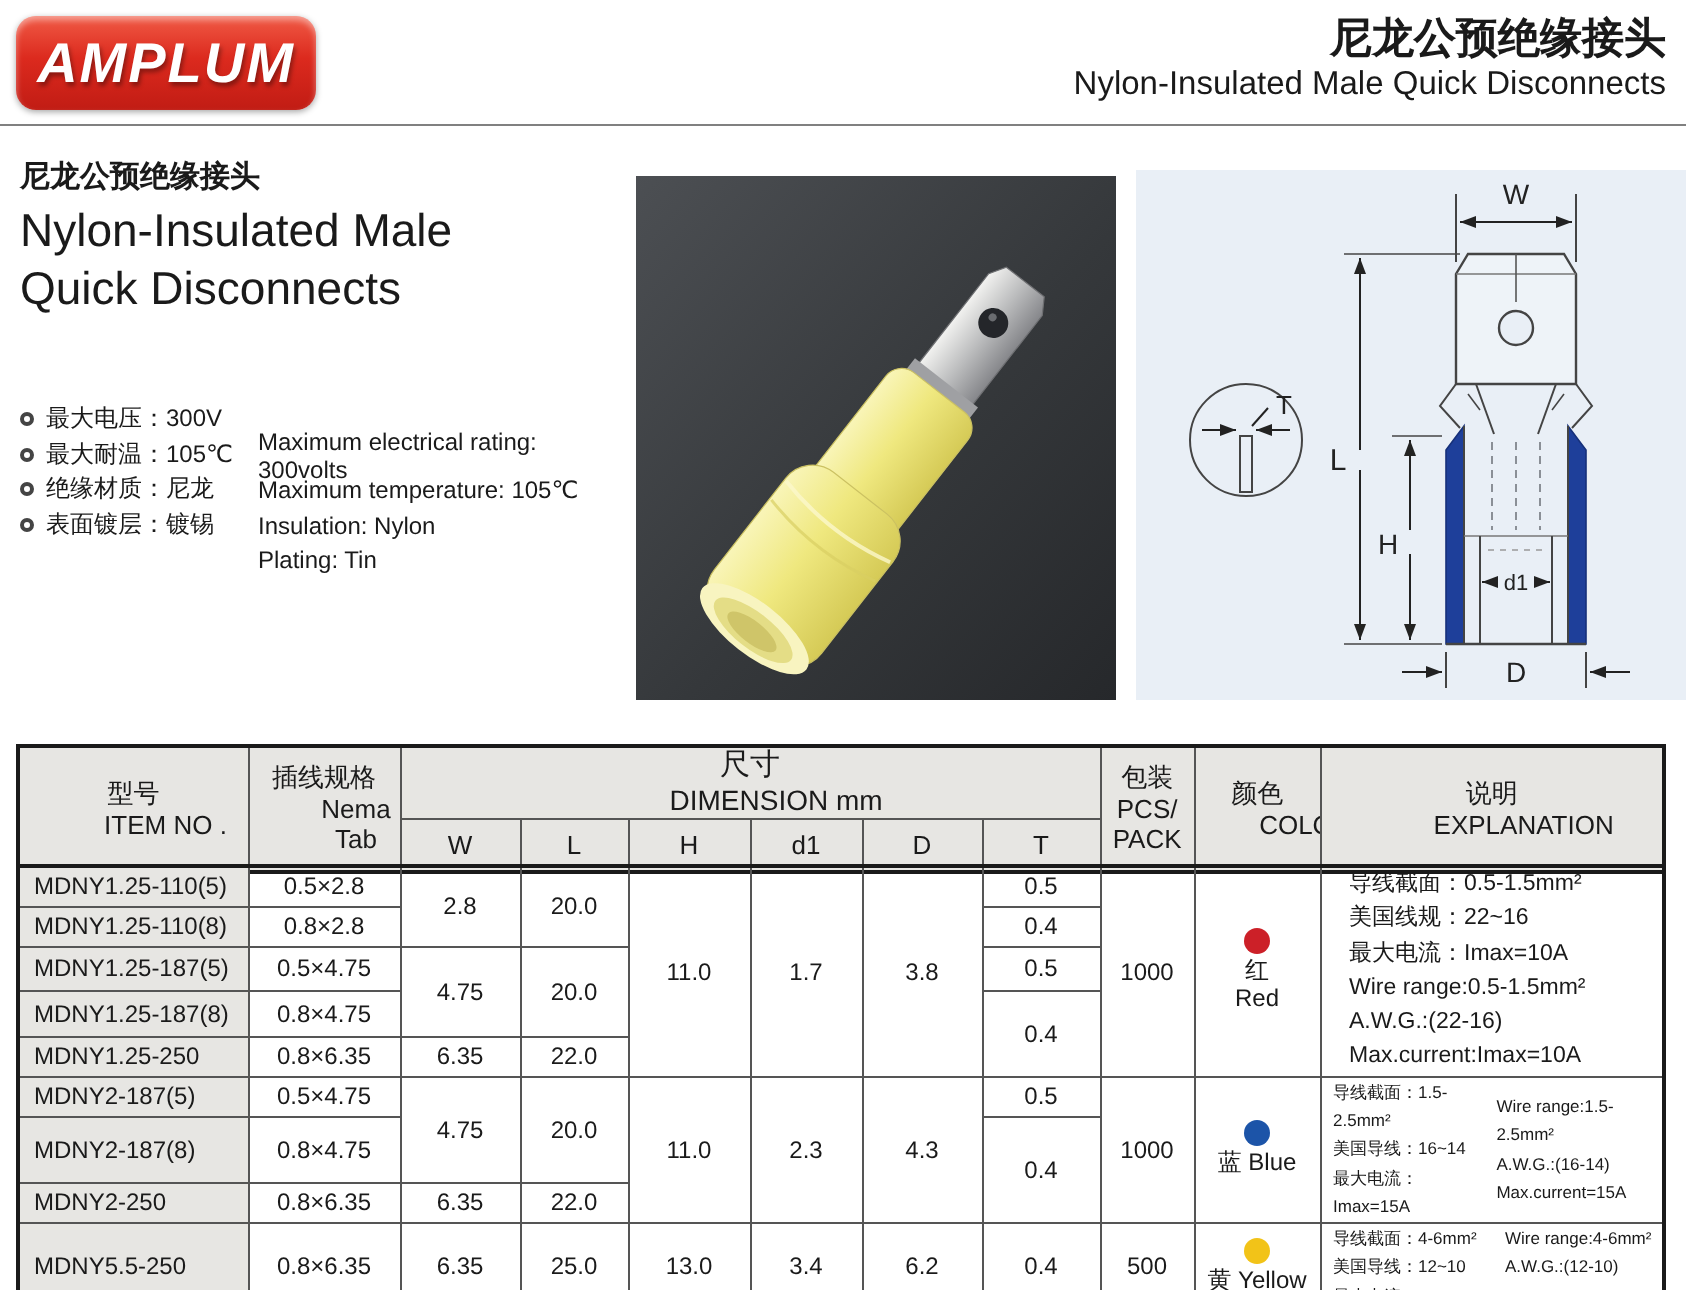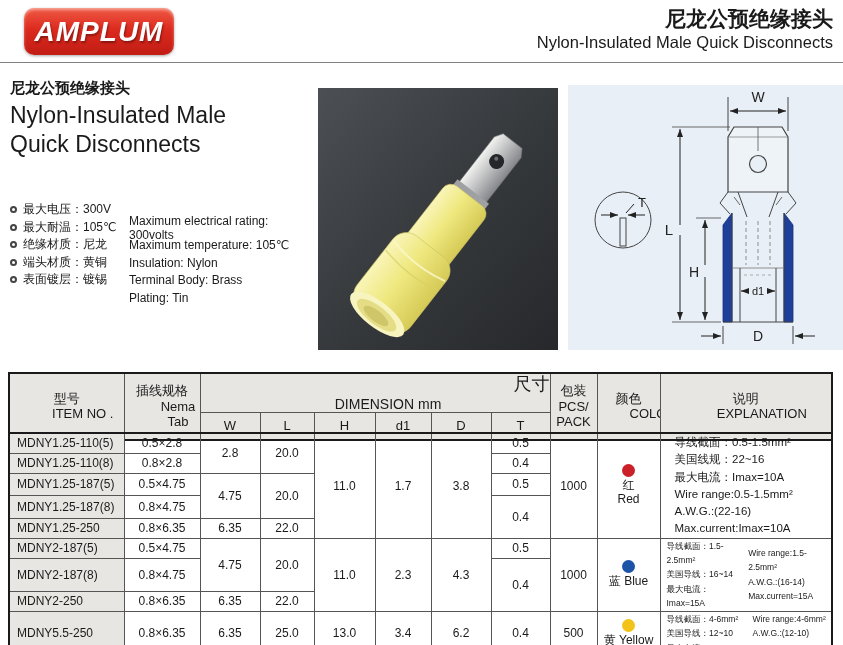--- a/index.html
+++ b/index.html
@@ -3,21 +3,21 @@
 <meta charset="utf-8">
 <style>
   * { margin:0; padding:0; box-sizing:border-box; }
   html,body { background:#fff; }
   .page {
     position:relative; width:843px; height:645px; background:#fff;
     font-family:"Liberation Sans","DejaVu Sans",sans-serif; color:#1a1a1a; overflow:hidden;
   }
   
   .logo {
-    position:absolute; left:24px; top:8px; width:150px; height:47px;
+    position:absolute; left:8px; top:8px; width:150px; height:47px;
     background:linear-gradient(180deg,#f05a45 0%,#dc2a1e 45%,#c11c14 100%);
     border-radius:10px; display:flex; align-items:center; justify-content:center;
     box-shadow:inset 0 2px 3px rgba(255,255,255,.45), 0 1px 3px rgba(0,0,0,.35);
     text-align:center;
   }
   .logo-text { color:#fff; font-weight:bold; font-style:italic; font-size:28px; letter-spacing:1px;
     text-shadow:1px 2px 2px rgba(0,0,0,.35); }
   .title-zh { position:absolute; right:10px; top:5px; font-size:21px; font-weight:bold; }
   .title-en { position:absolute; right:10px; top:33px; font-size:16.5px; }
   .hdr-line { position:absolute; left:0; right:0; top:62px; border-top:1px solid #808080; }
@@ -45,21 +45,21 @@
   .diagram svg text { font-family:"Liberation Sans","DejaVu Sans",sans-serif; fill:#222; }
 
   
   .tbl { position:absolute; left:8px; border-collapse:collapse; table-layout:fixed; width:823px; }
   .tbl-head { top:372px; }
   .tbl-body { top:432px; }
   .tbl td { border:1px solid #555; overflow:hidden; }
   .tbl { border:2px solid #1a1a1a; }
   .hc { background:#e7e6e3; text-align:center; font-size:13px; line-height:1.2; vertical-align:middle; }
   .hc .en { font-size:13px;margin-left:32px; }
-  .dim-zh { font-size:18px;text-align:right; }
+  .dim-zh { font-size:15px; }
   .dim-en { font-size:14px;padding-left:26px; }
   .preline { white-space:pre-line; }
   td.item { background:#e7e6e3; text-align:left; padding-left:7px; font-size:12px; vertical-align:middle; }
   td.c { text-align:center; font-size:12px; vertical-align:middle; }
   td.expl1 { font-size:11.5px; line-height:1.5; padding-left:14px; vertical-align:middle; }
   td.expl2 { font-size:8.5px; vertical-align:middle; padding-left:6px; }
   .two-col { display:flex; gap:4px; align-items:center; }
   .two-col .colA { width:82px; white-space:pre-line; line-height:1.7; }
   .two-col .colB { white-space:pre-line; line-height:1.7; }
   td.color { text-align:center; vertical-align:middle; font-size:12px; }
@@ -92,25 +92,20 @@
     </div>
     <div class="spec-row">
       <span class="bullet"></span>
       <span class="spec-zh">最大耐温：105℃</span>
       <span class="spec-en">Maximum temperature: 105℃</span>
     </div>
     <div class="spec-row">
       <span class="bullet"></span>
       <span class="spec-zh">绝缘材质：尼龙</span>
       <span class="spec-en">Insulation: Nylon</span>
-    </div>
-    <div class="spec-row">
-      <span class="bullet"></span>
-      <span class="spec-zh">端头材质：黄铜</span>
-      <span class="spec-en">Terminal Body: Brass</span>
     </div>
     <div class="spec-row">
       <span class="bullet"></span>
       <span class="spec-zh">表面镀层：镀锡</span>
       <span class="spec-en">Plating: Tin</span>
     </div>
   </div>
 
 
   <div class="photo">

